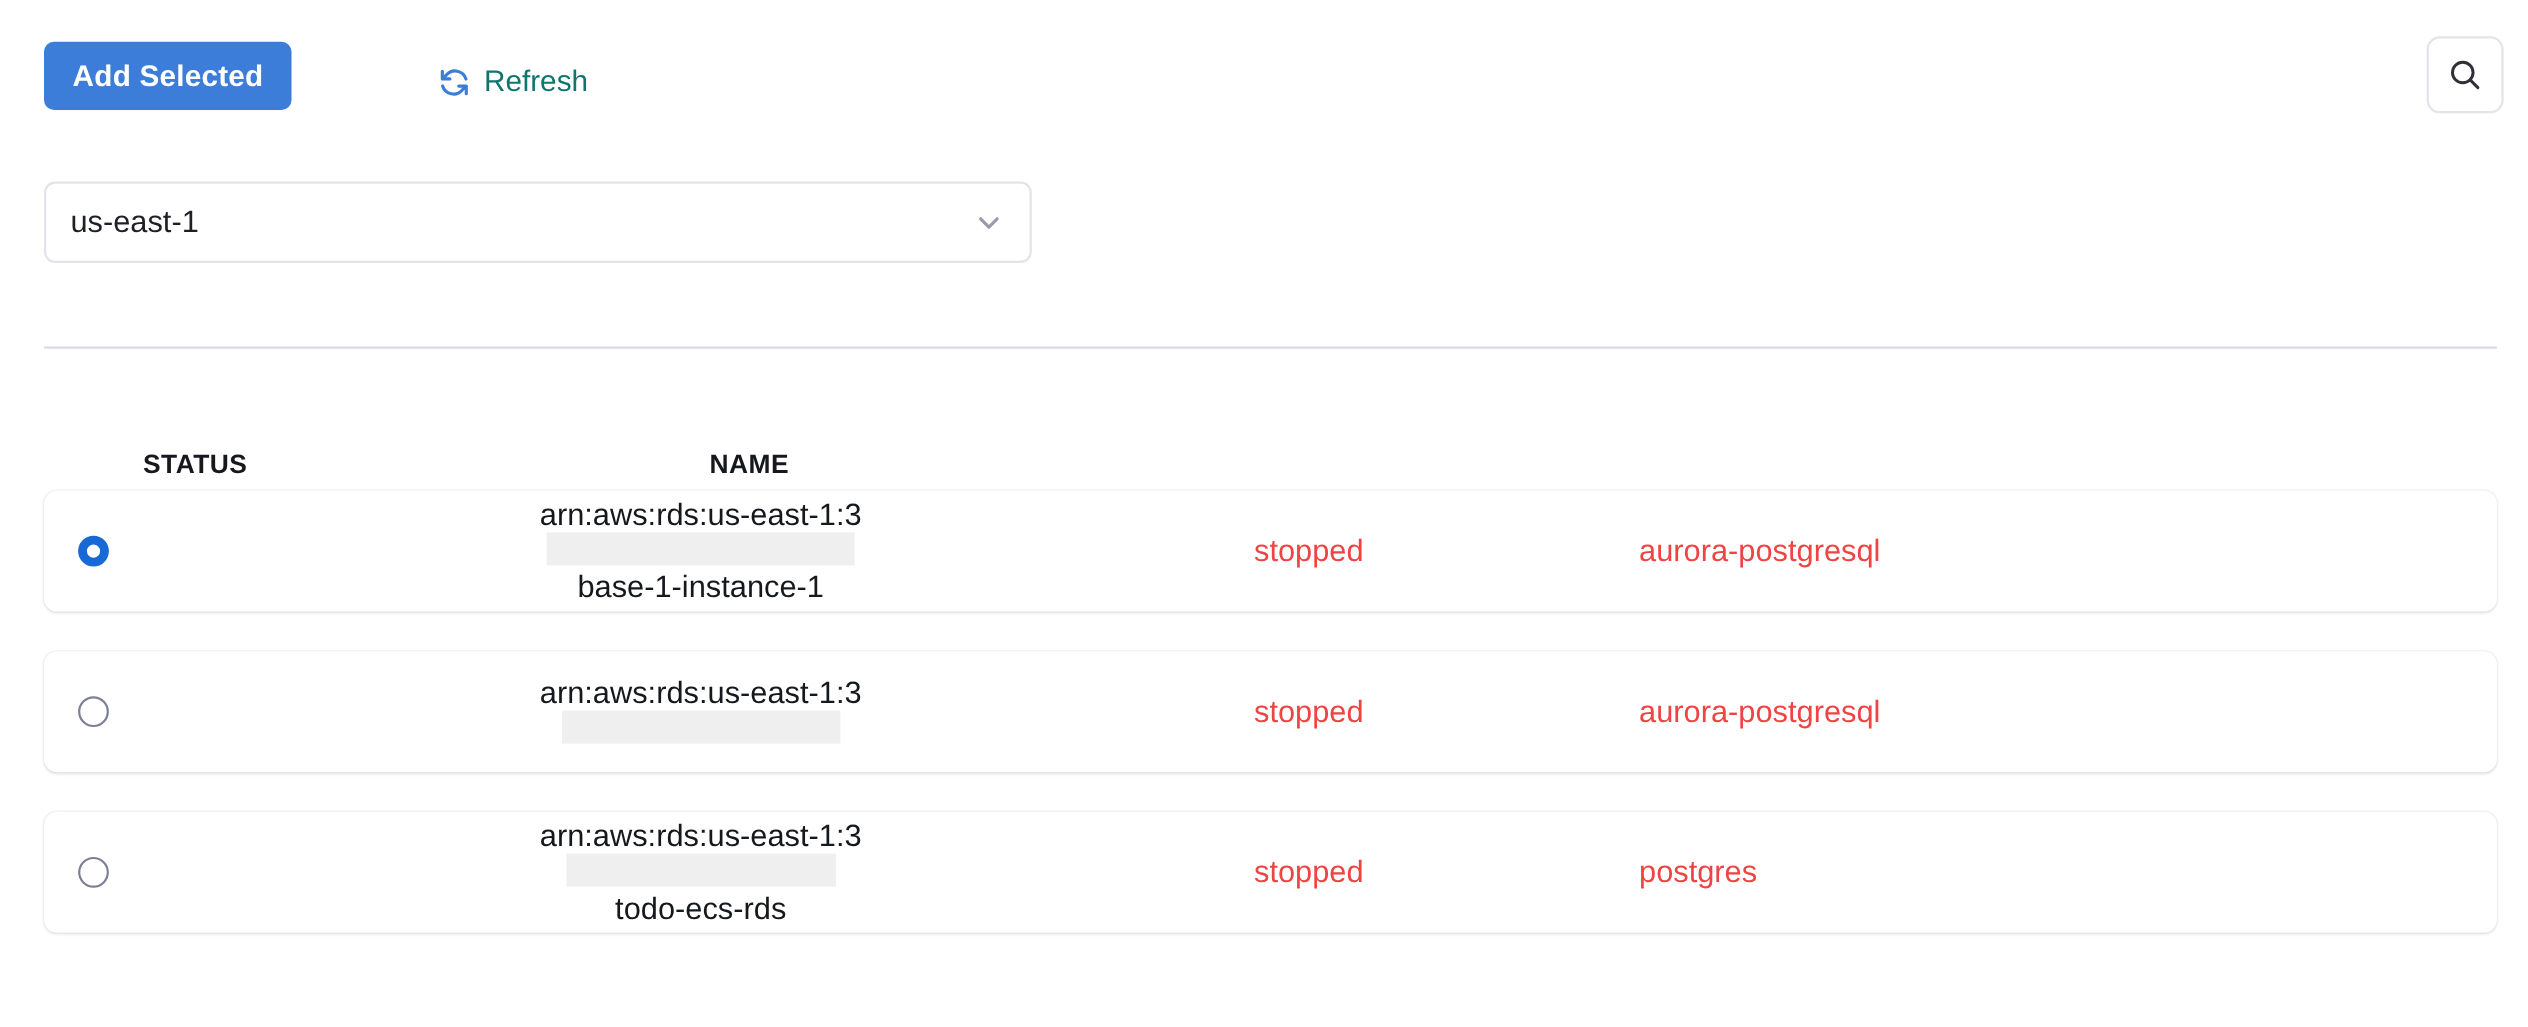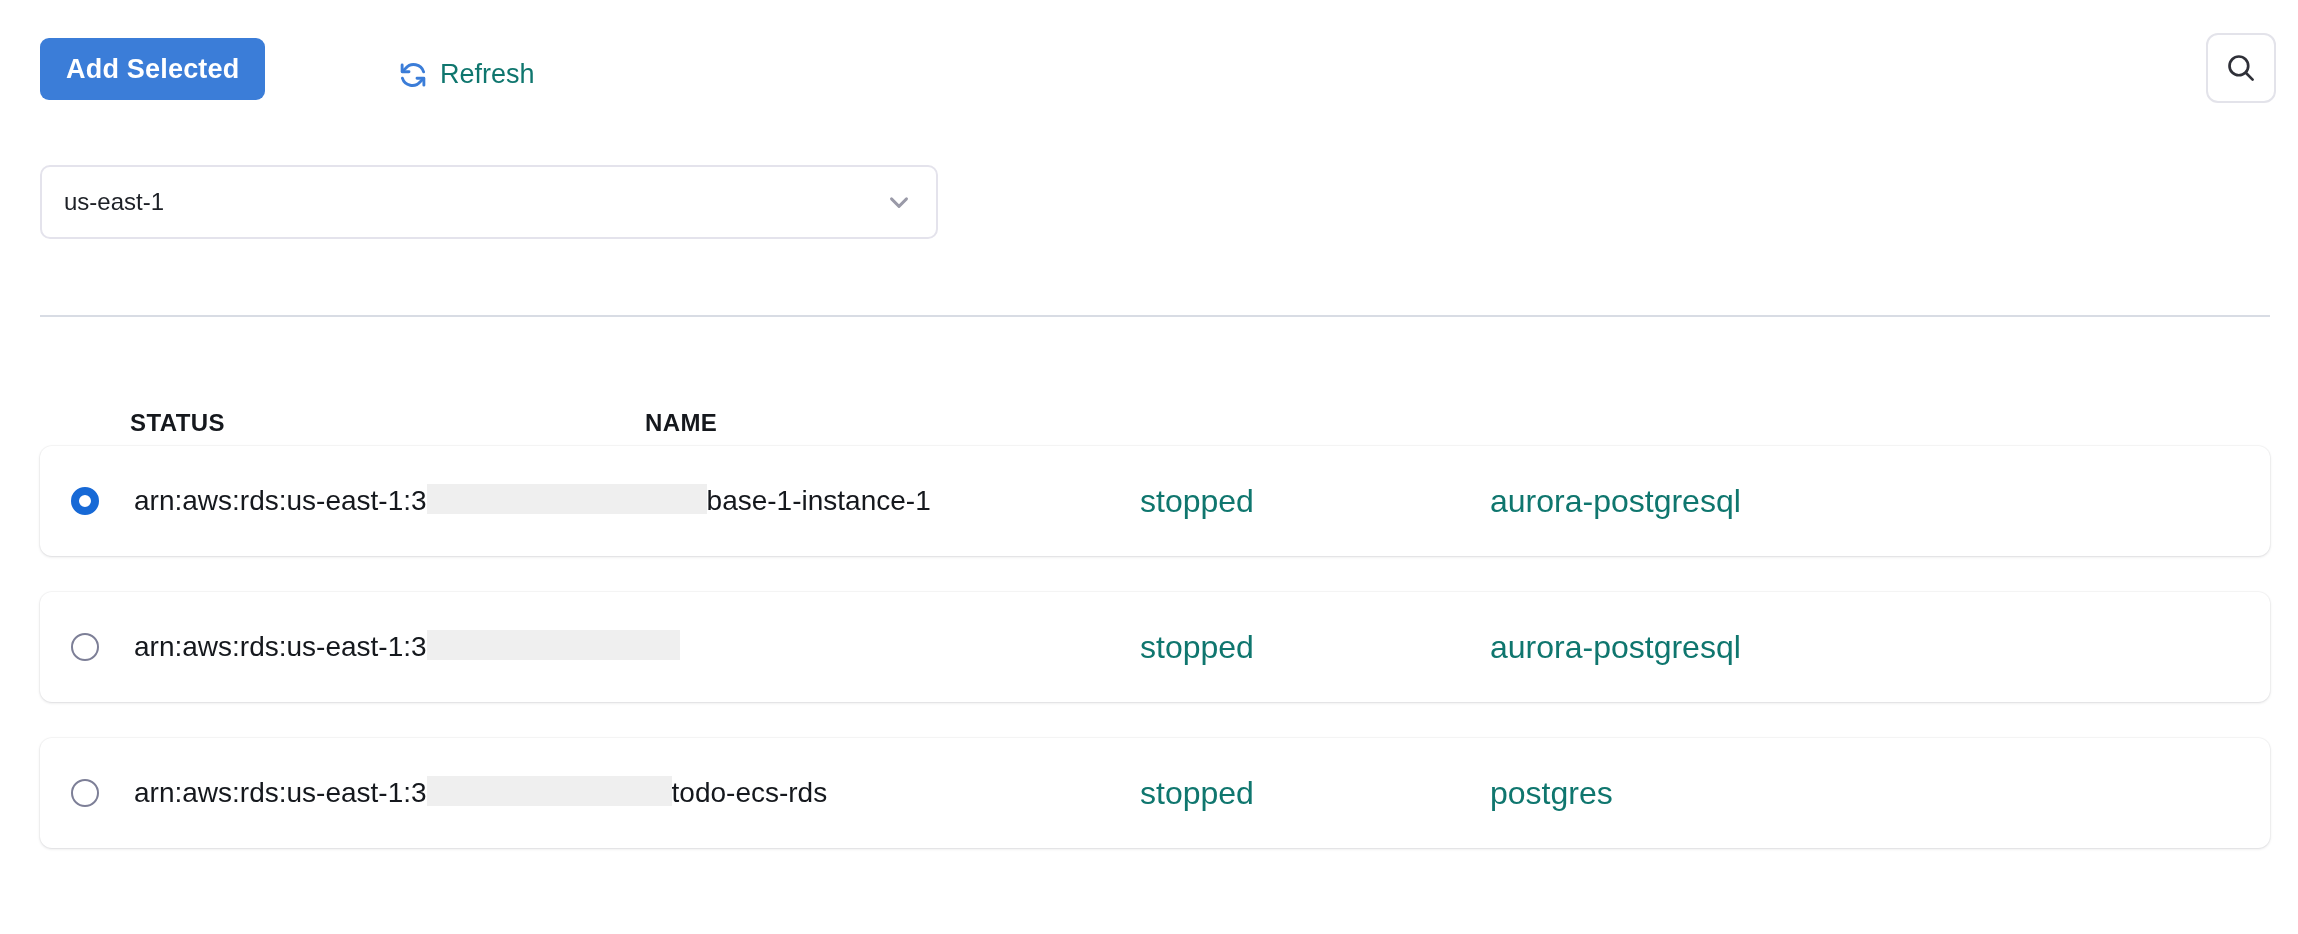--- a/index.html
+++ b/index.html
@@ -102,21 +102,21 @@
     border-radius: 10px;
     background: #ffffff;
     display: flex;
     align-items: center;
     padding: 0 22px;
     box-sizing: border-box;
     cursor: pointer;
   }
   .region-select .value {
     flex: 1 1 auto;
-    font-size: 24px;
+    font-size: 28px;
     color: #1d2026;
   }
   .chevron {
     width: 30px;
     height: 30px;
     flex: 0 0 auto;
   }
   .chevron svg { display: block; }
 
   
@@ -163,22 +163,22 @@
     align-items: center;
     height: 110px;
     background: #ffffff;
     border-radius: 12px;
     box-shadow: 0 1px 3px rgba(20, 25, 40, 0.13), 0 0 0 1px rgba(20, 25, 40, 0.03);
     margin-bottom: 36px;
     cursor: pointer;
     box-sizing: border-box;
   }
   .cell {
-    font-size: 32px;
-    color: #0f766e;
+    font-size: 28px;
+    color: #ef4444;
     white-space: nowrap;
     overflow: hidden;
     box-sizing: border-box;
   }
 
   .radio-wrap {
     display: flex;
     align-items: center;
     justify-content: center;
     height: 100%;
@@ -198,20 +198,21 @@
   }
 
   
   .arn {
     display: flex;
     align-items: center;
     white-space: nowrap;
     font-size: 28px;
     color: #15181d;
     overflow: hidden;
+    flex-direction: column;
   }
   .redacted {
     display: inline-block;
     height: 30px;
     background: #efefef;
     vertical-align: middle;
     margin: 0 0 4px 0;
     flex: 0 0 auto;
   }
   .arn-suffix {

